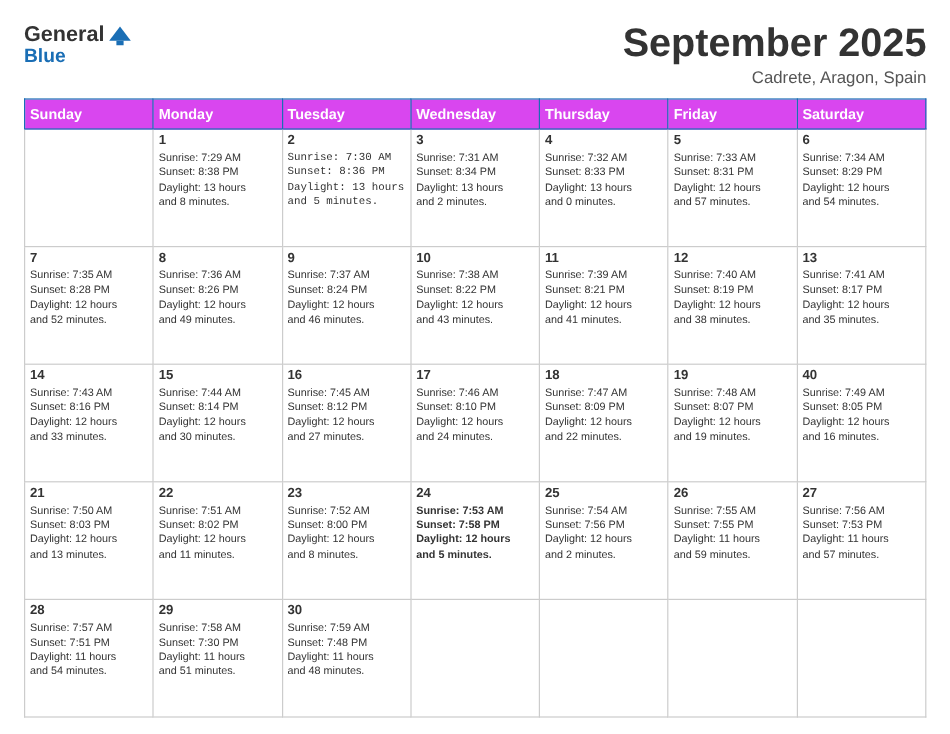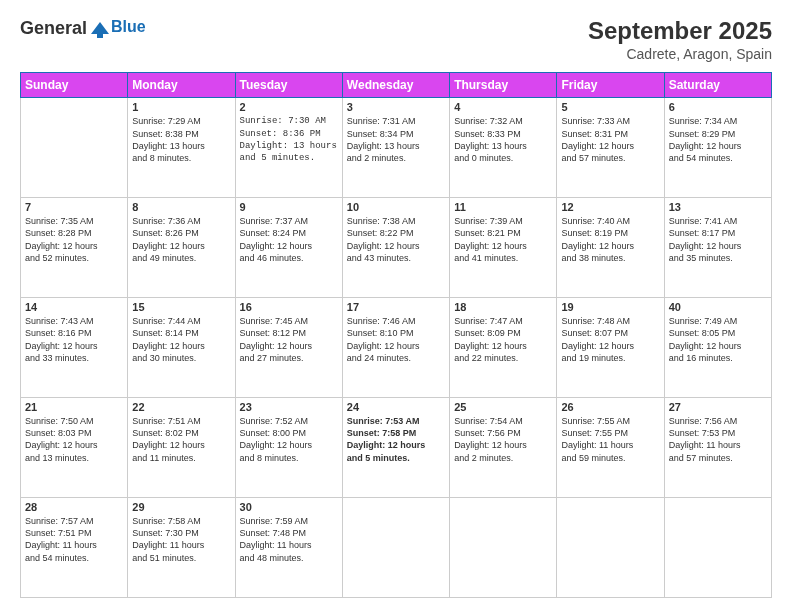--- a/index.html
+++ b/index.html
@@ -18,42 +18,42 @@
       flex-direction: column;
     }
     .header {
       display: flex;
       justify-content: space-between;
       align-items: flex-start;
       margin-bottom: 10px;
     }
     .logo {
       display: flex;
-      flex-direction: row;
+      flex-direction: column;
       align-items: flex-start;
     }
     .logo-text {
       display: flex;
       align-items: center;
       font-size: 18px;
       font-weight: bold;
       color: #333;
     }
     .logo-general { color: #333; font-weight: bold; }
     .logo-blue { color: #1a6eb5; font-weight: bold; }
     .logo-icon {
       width: 22px;
       height: 18px;
       margin-left: 2px;
     }
     .title-area {
       text-align: right;
     }
     .month-title {
-      font-size: 24px;
+      font-size: 33px;
       font-weight: bold;
       color: #333;
       line-height: 1.1;
       text-align: center;
     }
     .location {
       font-size: 14px;
       color: #555;
       margin-top: 2px;
     }

